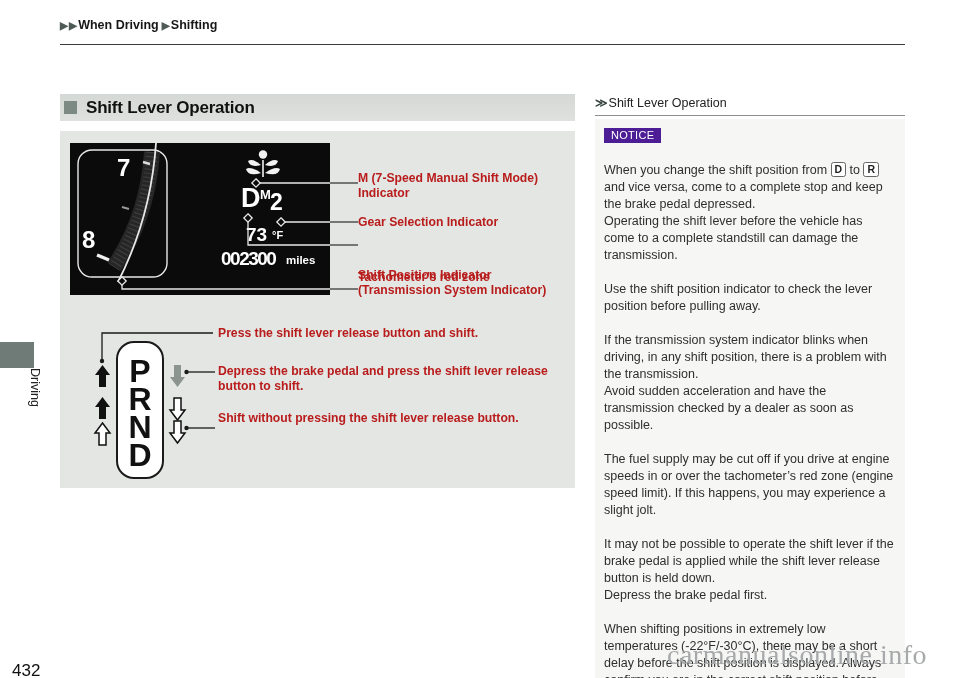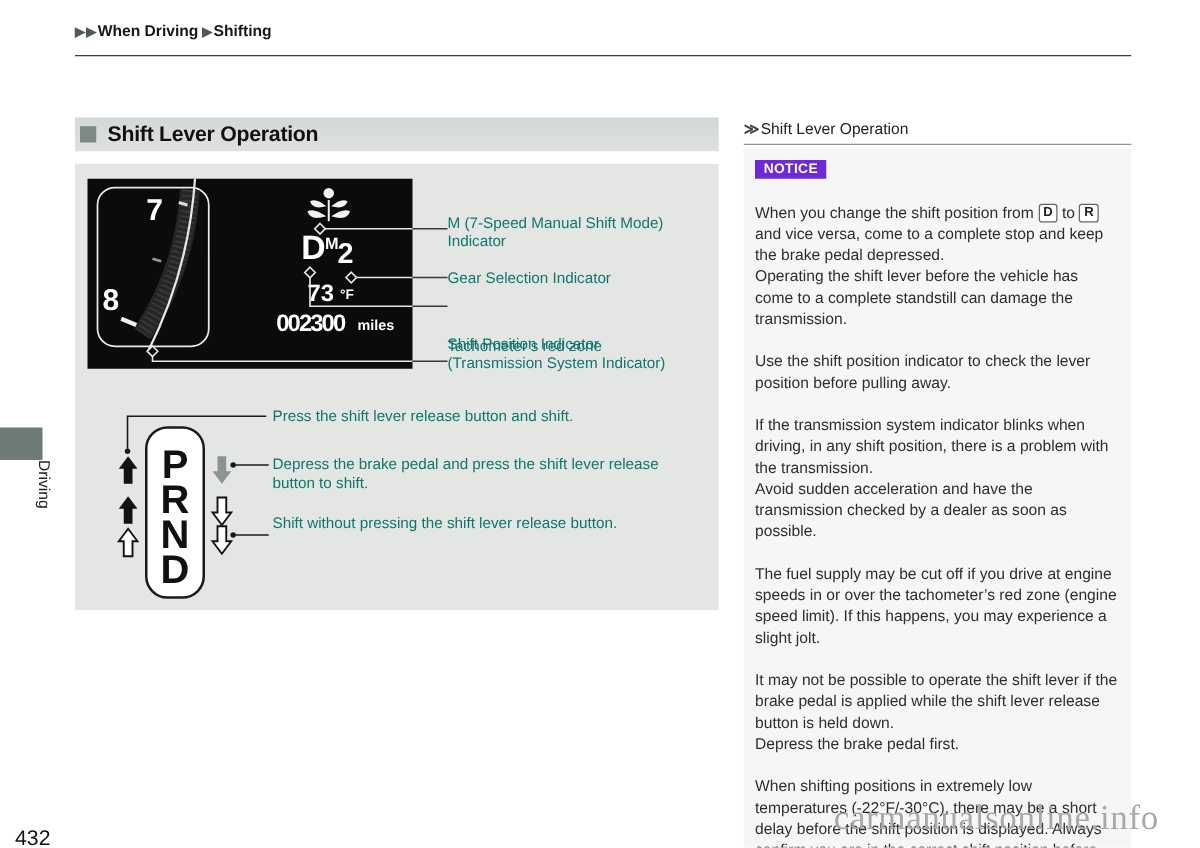--- a/index.html
+++ b/index.html
@@ -19,40 +19,40 @@
     position:absolute; left:60px; top:94px; width:515px; height:27px;
     background:linear-gradient(180deg,#d5d9d5,#dee1de); display:flex; align-items:center;
   }
   .section-bullet { width:13px; height:13px; background:#7c8a83; margin:0 9px 0 4px; }
   .section-title { font-size:17px; font-weight:bold; color:#111; letter-spacing:-0.2px; }
 
   
   .figure-panel { position:absolute; left:60px; top:131px; width:515px; height:357px; background:#e3e6e2; }
   .figure-panel svg { position:absolute; left:0; top:0; }
   .callout, .shift-label {
-    position:absolute; font-size:12.2px; font-weight:normal; color:#0f766e; line-height:15px; width:max-content;
+    position:absolute; font-size:12.2px; font-weight:bold; color:#b91c1c; line-height:15px; width:max-content;
   }
   .c1 { left:298px; top:40px; }
   .c2 { left:298px; top:84px; }
   .c3 { left:298px; top:105px;margin-top:32px; }
   .c4 { left:298px; top:139px;text-align:center; }
   .l1 { left:158px; top:195px; }
   .l2 { left:158px; top:233px; }
   .l3 { left:158px; top:280px; }
   .callout div, .shift-label div { white-space:nowrap; }
 
   
   .sidebar { position:absolute; left:595px; top:94px; width:310px; }
   .sidebar-title-row { display:flex; align-items:center; height:18px; }
   .sidebar-title-icon { font-size:12px; color:#39443f; margin-right:1px; font-weight:bold; }
   .sidebar-title { font-size:12.5px; color:#222; }
   .sidebar-rule { border-top:1px solid #8f8f8f; margin-top:3px; }
   .sidebar-box { margin-top:3px; background:#f6f7f5; padding:6px 9px 10px 9px; min-height:517px; }
   .notice-badge {
-    display:inline-block; background:#6d28d9; color:#fff; font-weight:bold;
+    display:inline-block; background:#4c1d95; color:#fff; font-weight:normal;
     font-size:11px; padding:1px 7px 2px 7px; margin:1px 0 3px 0; letter-spacing:0.3px;
   }
   .sidebar-box p { font-size:12.5px; line-height:17px; color:#2e2e2e; margin:16px 0 17px 0; }
   .sidebar-box p:last-child { margin-bottom:0; }
   .keycap {
     display:inline-block; border:1px solid #666; border-radius:2.5px; background:#fff;
     font-size:10.5px; font-weight:bold; line-height:12px; padding:0 3px 1px 3px;
     vertical-align:1px; color:#222;
   }
 

